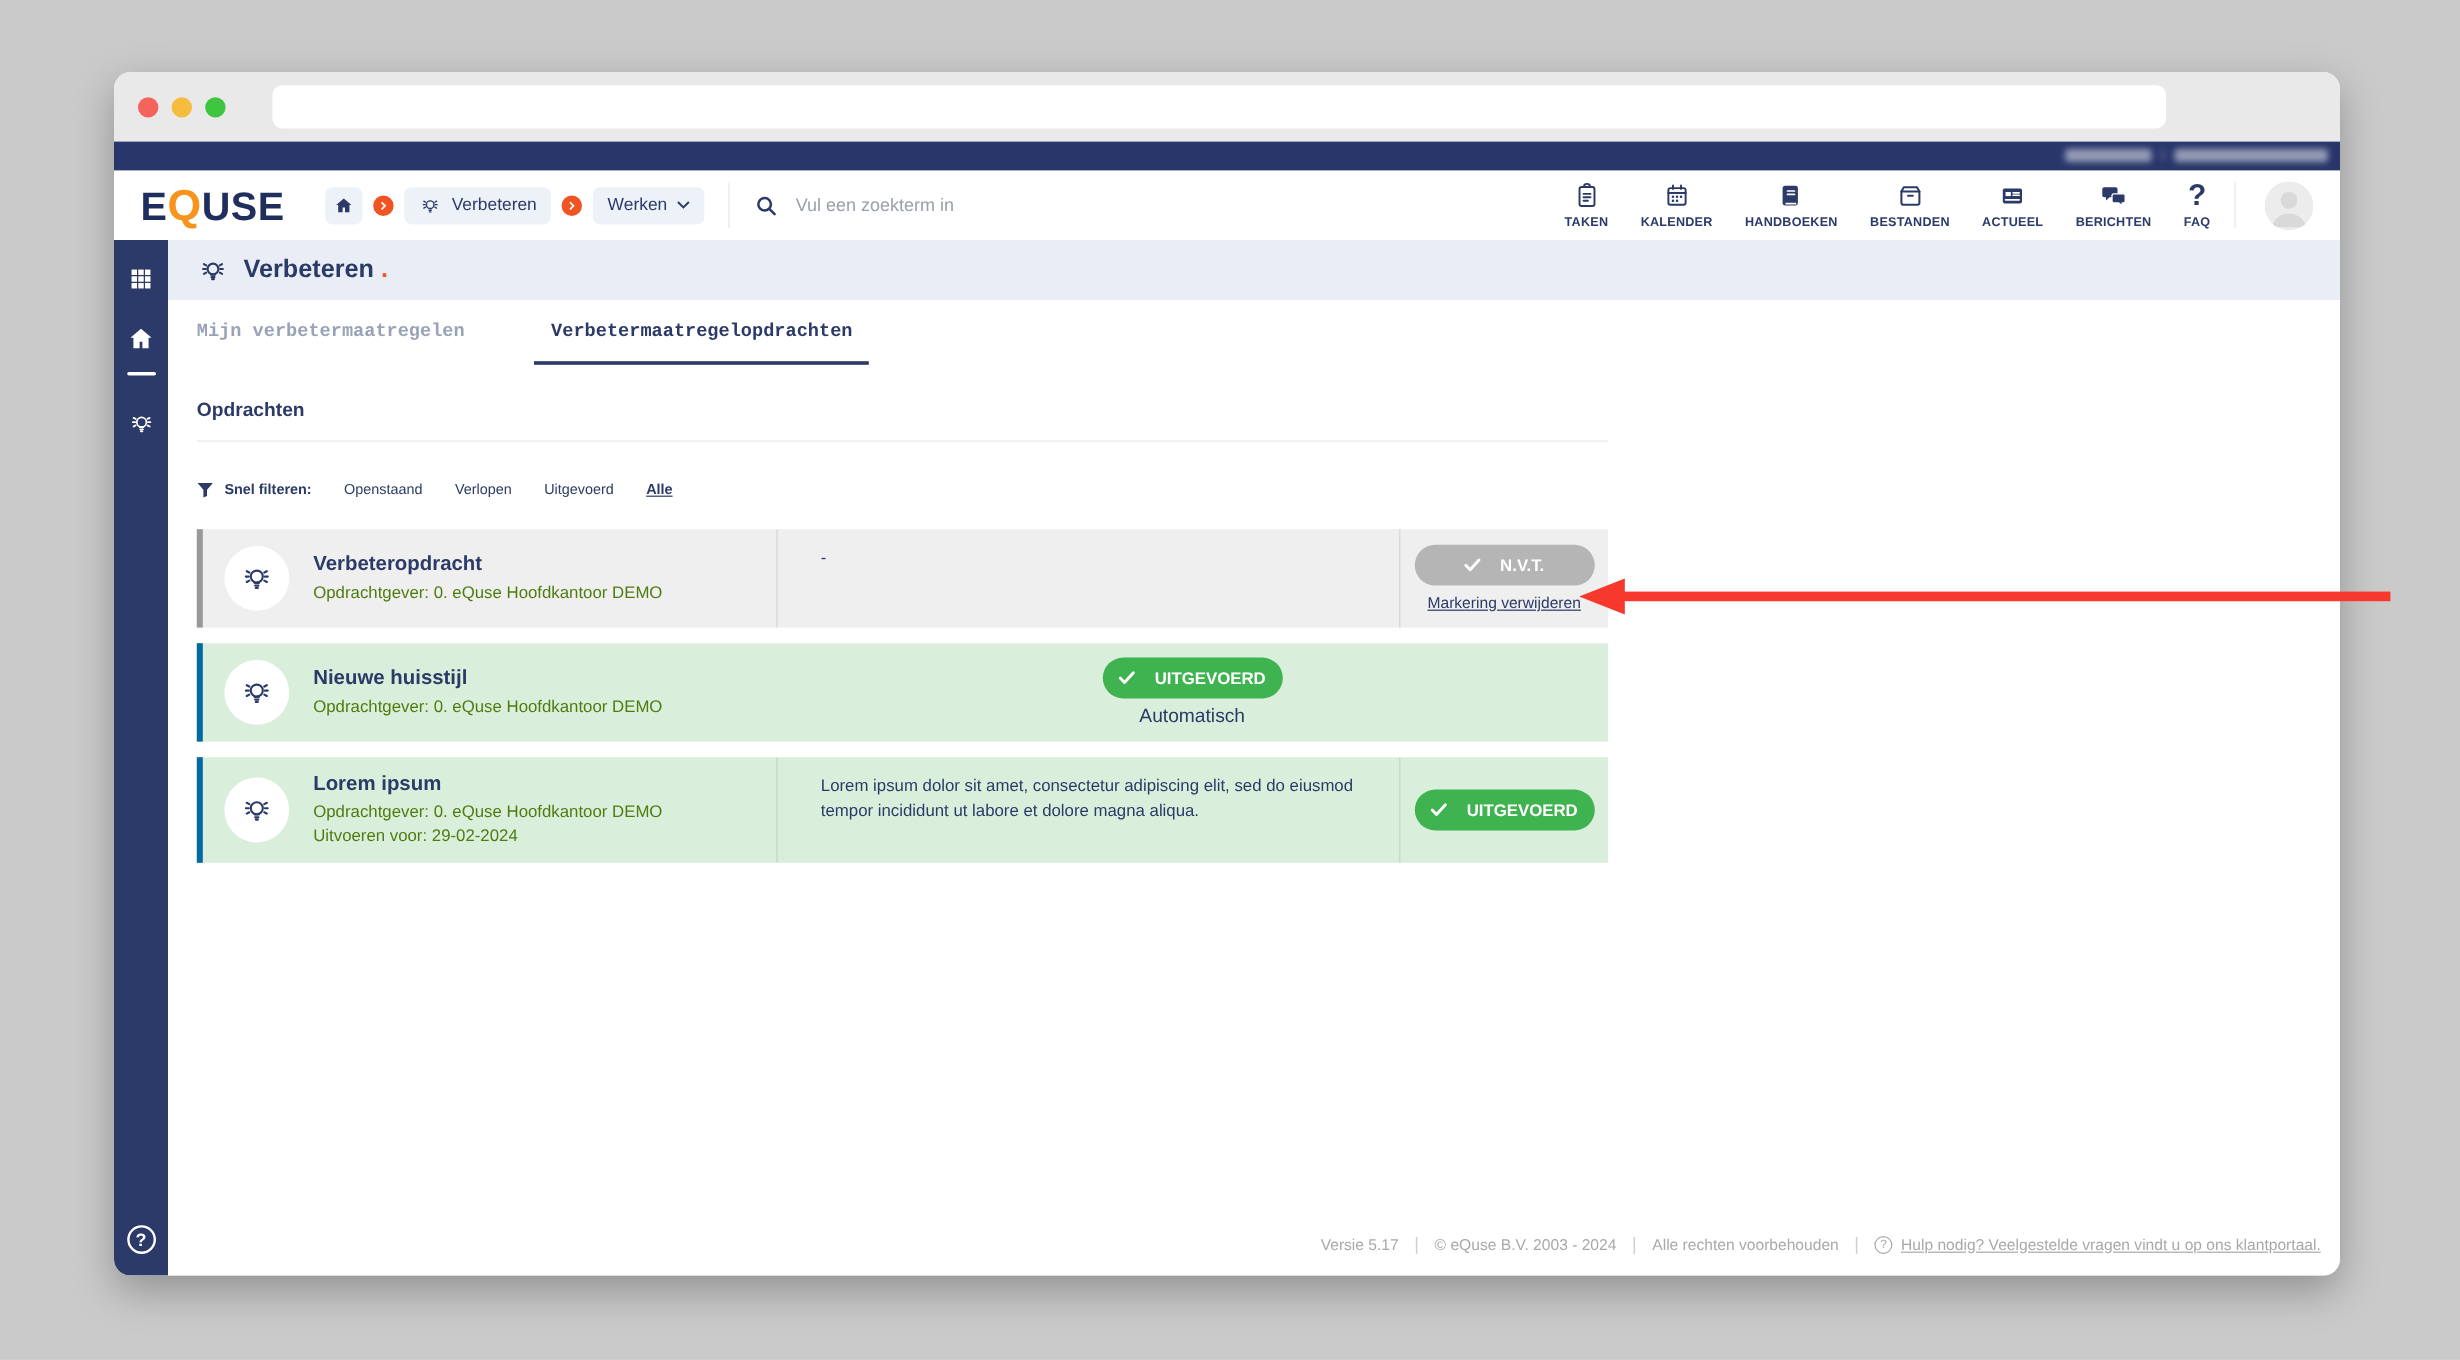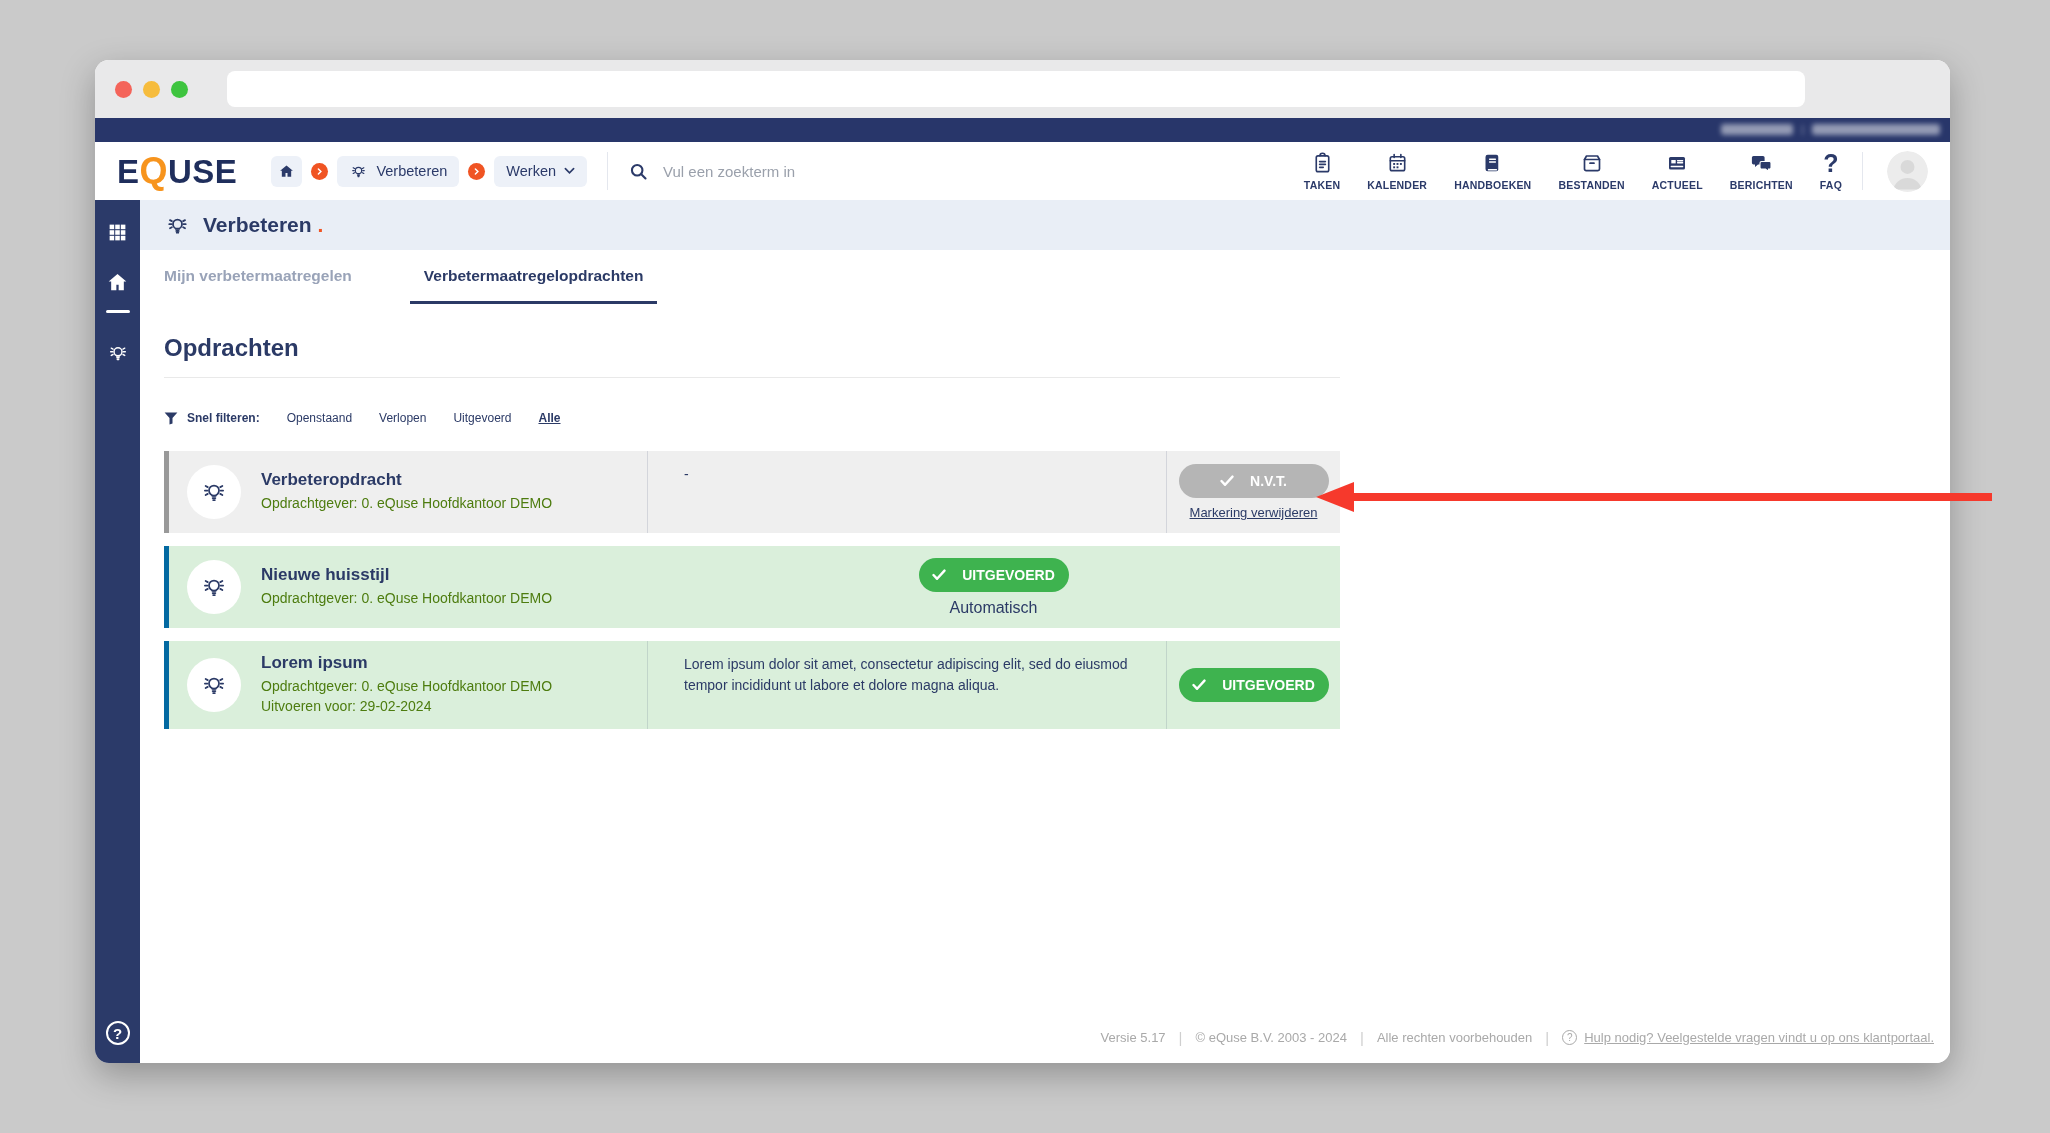--- a/index.html
+++ b/index.html
@@ -39,26 +39,26 @@
   .workspace{flex:1;display:flex;min-height:0;}
   .sidebar{width:45px;background:#2b3a69;display:flex;flex-direction:column;align-items:center;padding:22px 0 18px;box-sizing:border-box;flex:0 0 auto;}
   .sb-icon{margin-bottom:28px;cursor:pointer;display:flex;}
   .sb-divider{width:24px;height:3px;background:#fff;border-radius:2px;margin:2px 0 28px;}
   .sb-bottom{margin-top:auto;cursor:pointer;width:24px;height:24px;border:2px solid #fff;border-radius:50%;
              color:#fff;font-weight:bold;font-size:15px;display:flex;align-items:center;justify-content:center;box-sizing:border-box;}
   .main{flex:1;background:#fff;display:flex;flex-direction:column;min-width:0;}
   .titlebar{height:50px;background:#e9eef6;display:flex;align-items:center;padding-left:24px;gap:12px;flex:0 0 auto;}
   .titlebar h1{font-size:21px;color:#2b3a66;margin:0;font-weight:bold;}
   .titlebar .dot-org{color:#f05423;font-weight:bold;font-size:21px;margin-left:-6px;}
-  .tabs{height:54px;display:flex;align-items:stretch;padding-left:24px;gap:44px;flex:0 0 auto;}
+  .tabs{height:54px;display:flex;align-items:stretch;padding-left:24px;gap:44px;flex:0 0 auto;font-family:Liberation Mono, monospace;}
   .tab{display:flex;align-items:center;font-size:15.5px;font-weight:bold;color:#99a3b8;cursor:pointer;border-bottom:3px solid transparent;padding:0 14px;}
   .tab.first{padding-left:0;}
   .tab.active{color:#2b3a66;border-bottom-color:#2b3a66;}
   .content{flex:1;padding-left:24px;position:relative;}
-  .section-heading{margin-top:30px;font-size:24px;font-weight:bold;color:#2b3a66;}
+  .section-heading{margin-top:30px;font-size:16px;font-weight:bold;color:#2b3a66;}
   .section-divider{width:1176px;height:1px;background:#e9e9e9;margin-top:15px;}
   .filters{display:flex;align-items:center;margin-top:33px;gap:27px;font-size:12px;color:#2b3a66;}
   .filters .flabel{font-weight:bold;display:flex;align-items:center;gap:9px;}
   .filter-opt{cursor:pointer;}
   .filter-opt.active{font-weight:bold;text-decoration:underline;}
   
   .cards{margin-top:26px;}
   .card{width:1176px;min-height:82px;display:flex;margin-bottom:13px;box-sizing:border-box;}
   .card.gray{background:#efefef;border-left:5px solid #999999;}
   .card.green{background:#daefdb;border-left:5px solid #0369a1;}

